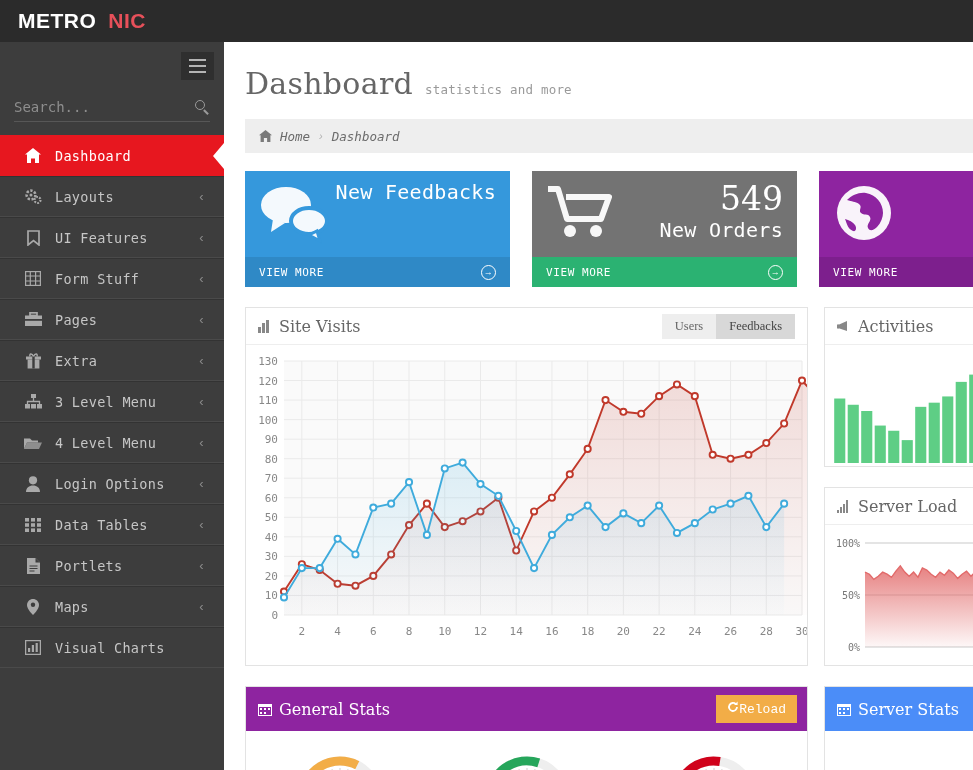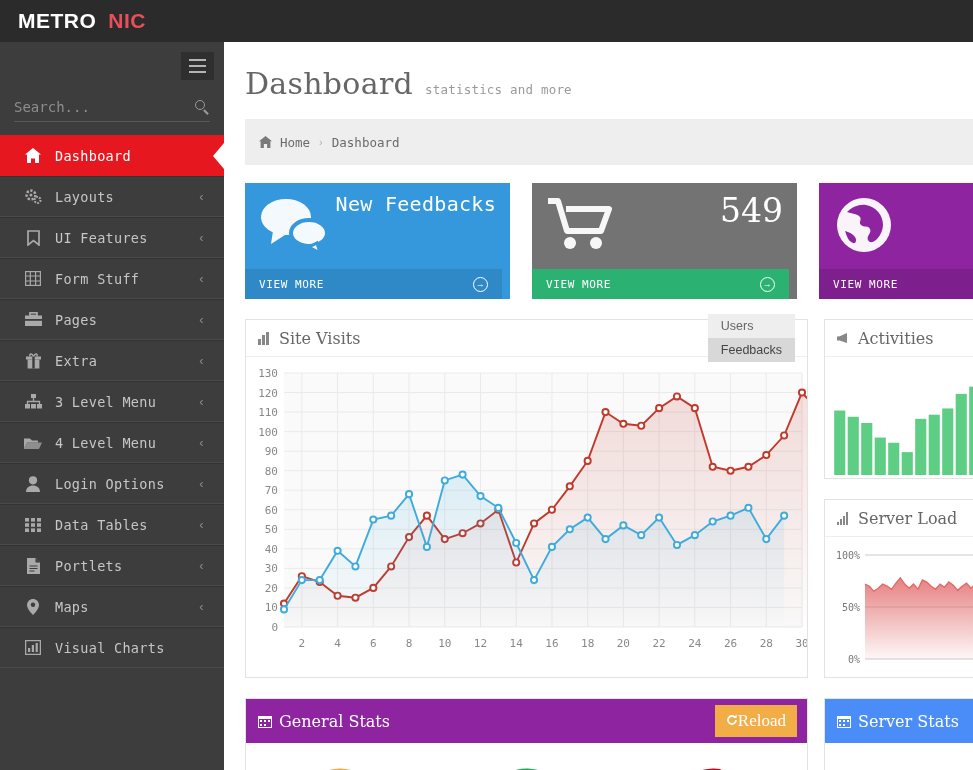--- a/index.html
+++ b/index.html
@@ -105,23 +105,23 @@
   #page-head { padding:24px 0 0 21px; display:flex; align-items:baseline; }
   #page-title {
     font-family:"DejaVu Serif","Liberation Serif",serif;
     font-size:30px; color:#666666; font-weight:400; letter-spacing:0.3px;
   }
   #page-sub {
     margin-left:12px; font-size:12.5px; color:#9a9a9a; letter-spacing:0.2px;
   }
 
   #breadcrumb {
-    margin:18px 0 0 21px; width:728px; height:46px;
+    margin:18px 0 0 21px; width:728px; height:34px;
     background:#eeeeee; display:flex; align-items:center; padding-left:14px;
-    font-size:12.5px; color:#6b6b6b;
+    font-size:12.5px; color:#6b6b6b;font-style:italic;
   }
   #breadcrumb .home-ico { margin-right:8px; color:#7a7a7a; display:flex; }
   #breadcrumb .sep { margin:0 9px; color:#b0b0b0; font-size:11px;
     font-family:"Liberation Sans",sans-serif; }
   #breadcrumb a { color:#6b6b6b; text-decoration:none; }
 
   
   #tiles { margin:18px 0 0 21px; display:flex; gap:22px; }
   .tile { width:265px; height:116px; position:relative; overflow:hidden; flex:0 0 265px; }
   .tile-body { height:86px; position:relative; padding:9px 14px 0 0; }
@@ -129,21 +129,21 @@
     position:absolute; left:14px; top:12px; width:70px; height:62px;
     color:#ffffff; opacity:0.95;
   }
   .tile-ico svg { display:block; width:100%; height:100%; }
   .tile-num {
     text-align:right; color:#ffffff; font-size:33px; line-height:38px;
     font-family:"DejaVu Serif","Liberation Serif",serif; font-weight:400;
   }
   .tile-desc { text-align:right; color:#ffffff; font-size:20px; letter-spacing:0.3px; }
   .tile-foot {
-    position:absolute; bottom:0; left:0; right:8px; height:30px;
+    position:absolute; bottom:0; left:0; right:0; height:30px;
     display:flex; align-items:center; justify-content:space-between;
     padding:0 14px; color:#ffffff; font-size:11px; letter-spacing:0.6px;
   }
   .tile-foot .arrow {
     width:15px;height:15px;border:1.4px solid #ffffff;border-radius:50%;
     display:flex;align-items:center;justify-content:center;font-size:9px;line-height:1;
     font-family:"Liberation Sans",sans-serif;
   }
   .tile.blue   { background:#3598dc; } .tile.blue   .tile-foot { background:#2f89c6; }
   .tile.green  { background:#737373; } .tile.green  .tile-foot { background:#2bb272; }
@@ -158,21 +158,21 @@
   .portlet-title {
     font-family:"DejaVu Serif","Liberation Serif",serif;
     font-size:16px; color:#666666; display:flex; align-items:center; gap:7px;
   }
   .portlet-title .t-ico { display:flex; color:#888888; }
 
   
   #row2 { margin:20px 0 0 21px; display:flex; gap:16px; }
   #site-visits { width:563px; flex:0 0 563px; height:359px; }
   #sv-head { justify-content:space-between; }
-  .tabs { display:flex; font-family:Liberation Sans, sans-serif;flex-direction:column; }
+  .tabs { display:flex; font-family:Liberation Serif, serif; }
   .tab {
     padding:5px 13px; font-size:12.5px; color:#666666; background:#eeeeee;
     cursor:pointer;
   }
   .tab.active { background:#d8d8d8; color:#444444; }
   #sv-body { position:relative; height:320px; }
   #sv-chart { position:absolute; left:0; top:8px; width:561px; height:300px; }
   #sv-legend {
     position:absolute; left:436px; top:22px;
     background:#ffffff; border:1px solid #efefef; padding:4px 7px;
@@ -191,23 +191,23 @@
   
   #row3 { margin:20px 0 0 21px; display:flex; gap:16px; }
   #general-stats { width:563px; flex:0 0 563px; height:120px; }
   #gs-head {
     background:#8e24a0; border-bottom:0; height:44px;
     display:flex; align-items:center; justify-content:space-between; padding:0 10px 0 12px;
   }
   #gs-head .portlet-title { color:#ffffff; }
   #gs-head .portlet-title .t-ico { color:#ffffff; }
   #reload-btn {
-    background:#f2ad47; color:#ffffff; font-size:17px;
+    background:#f2ad47; color:#ffffff; font-size:13px;
     padding:6px 11px; display:flex; align-items:center; gap:0; cursor:pointer;
-    font-family:Liberation Serif, serif;
+    font-family:Liberation Mono, monospace;
   }
   #gs-body { height:74px; display:flex; padding-top:8px; }
   .gauge { flex:1; display:flex; justify-content:center; }
   #server-stats { width:170px; flex:0 0 170px; height:120px; }
   #ss-head {
     background:#4b8df8; border-bottom:0; height:44px;
     display:flex; align-items:center; padding:0 12px;
   }
   #ss-head .portlet-title { color:#ffffff; }
   #ss-head .portlet-title .t-ico { color:#ffffff; }
@@ -435,20 +435,21 @@
     <div class="tile green">
       <div class="tile-body">
         <div class="tile-ico">
           <svg viewBox="0 0 70 62">
               <path d="M2 6h10l9 30h34l8-22H20" fill="none" stroke="#fff" stroke-width="6" stroke-linejoin="round"></path>
               <circle cx="24" cy="48" r="6" fill="#fff"></circle>
               <circle cx="50" cy="48" r="6" fill="#fff"></circle>
             </svg>
         </div>
         <div class="tile-num">549</div>
+        <div class="tile-desc">New Orders</div>
       </div>
       <div class="tile-foot">
         <span>VIEW MORE</span>
         <span class="arrow">→</span>
       </div>
     </div>
 
     <div class="tile purple">
       <div class="tile-body">
         <div class="tile-ico">

